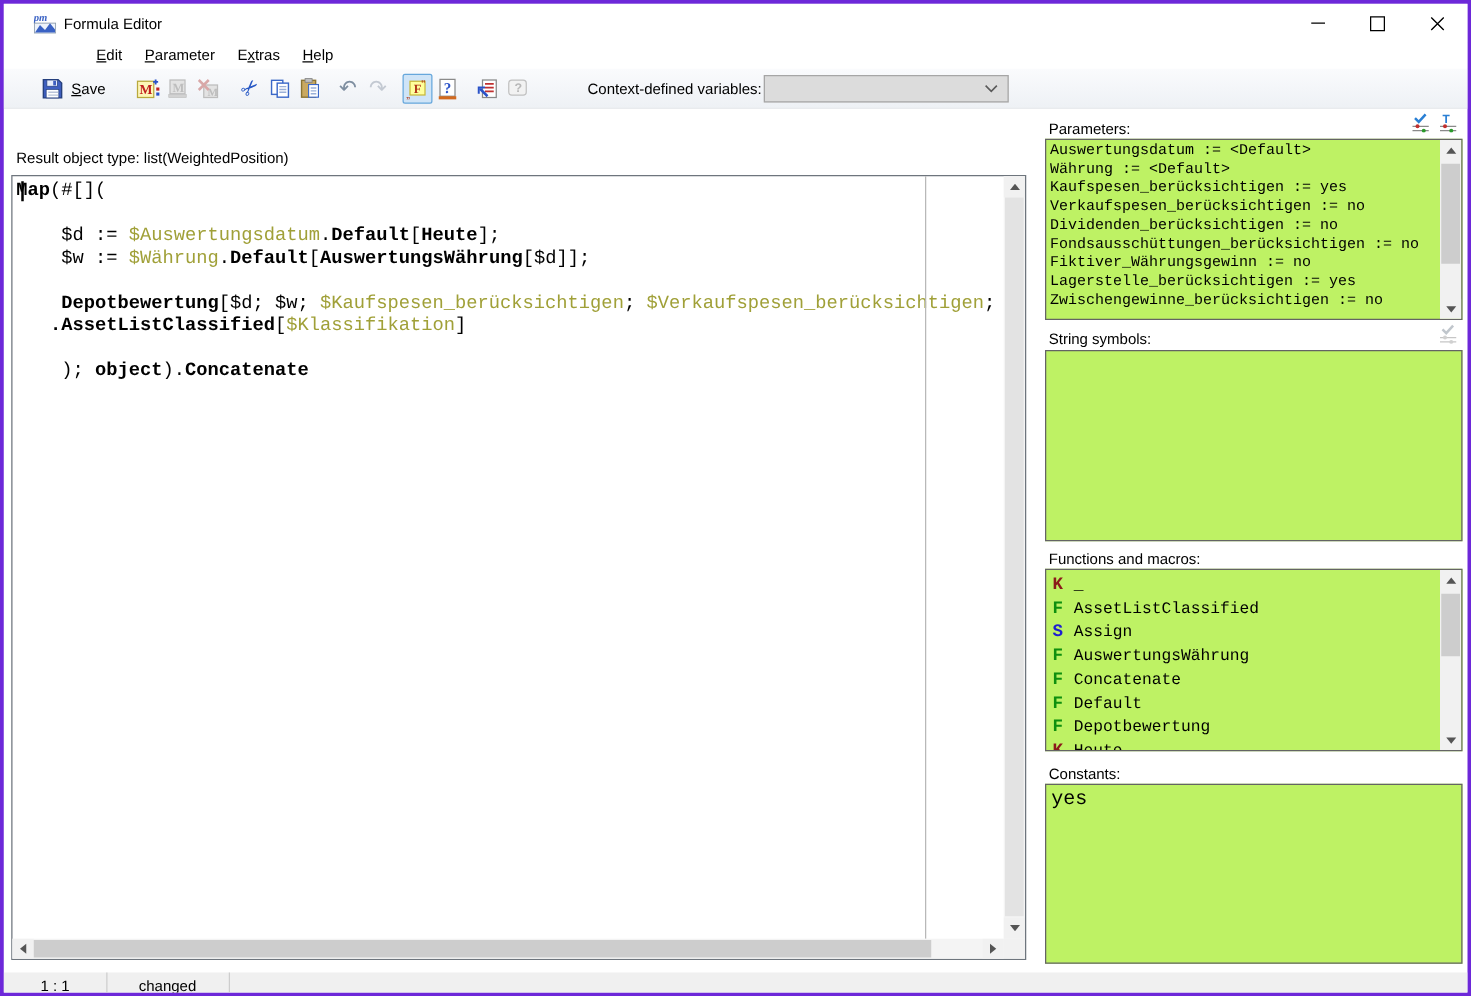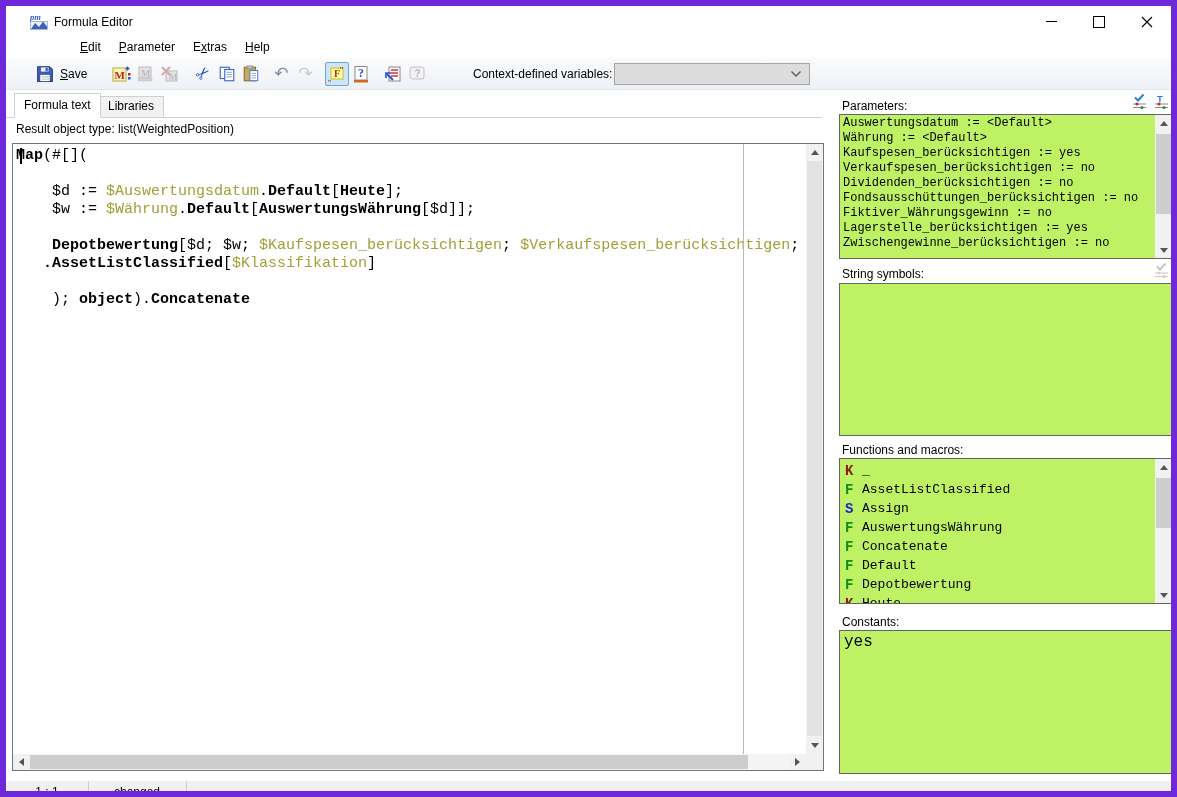--- a/index.html
+++ b/index.html
@@ -1,16 +1,16 @@
 <!DOCTYPE html>
 <html><head>
 <meta charset="utf-8">
 <style>
   html,body{margin:0;padding:0;background:#9aa0a6;}
-  .window{position:relative;width:1177px;height:797px;background:#fff;border:6px solid #6d28d9;
+  .window{position:relative;width:1177px;height:797px;background:#fff;border:3px solid #6d28d9;
     box-sizing:border-box;font-family:"Liberation Sans","DejaVu Sans",sans-serif;font-size:12px;color:#000;overflow:hidden;}
 
   
   .titlebar{position:absolute;top:0;left:0;right:0;height:31px;background:#fff;}
   .app-icon{position:absolute;left:24px;top:7px;width:18px;height:17px;}
   .title-text{position:absolute;left:48px;top:9px;}
   .win-controls{position:absolute;right:0;top:0;height:31px;display:flex;}
   .win-btn{width:48px;height:31px;display:flex;align-items:center;justify-content:center;}
 
   
@@ -217,24 +217,20 @@
 
     <div class="ctx-label">Context-defined variables:</div>
     <div class="ctx-combo">
       <span></span>
       <svg width="12" height="8" viewBox="0 0 12 8">
           <path d="M1.5 1.5 L6 6 L10.5 1.5" stroke="#5a5a5a" stroke-width="1.3" fill="none"></path>
         </svg>
     </div>
   </div>
 
-  <div class="tabstrip">
-    <div class="tab active tab-0">Formula text</div>
-    <div class="tab tab-1">Libraries</div>
-  </div>
 
   <div class="result-line">Result object type: list(WeightedPosition)</div>
 
   <div class="editor">
     <div class="code-area">
         <div class="code-line"><span class="tk-b">Map</span><span class="tk-n">(#[](</span></div>
         <div class="code-line">&nbsp;</div>
         <div class="code-line"><span class="tk-n">    $d := </span><span class="tk-v">$Auswertungsdatum</span><span class="tk-n">.</span><span class="tk-b">Default</span><span class="tk-n">[</span><span class="tk-b">Heute</span><span class="tk-n">];</span></div>
         <div class="code-line"><span class="tk-n">    $w := </span><span class="tk-v">$Währung</span><span class="tk-n">.</span><span class="tk-b">Default</span><span class="tk-n">[</span><span class="tk-b">AuswertungsWährung</span><span class="tk-n">[$d]];</span></div>
         <div class="code-line">&nbsp;</div>

